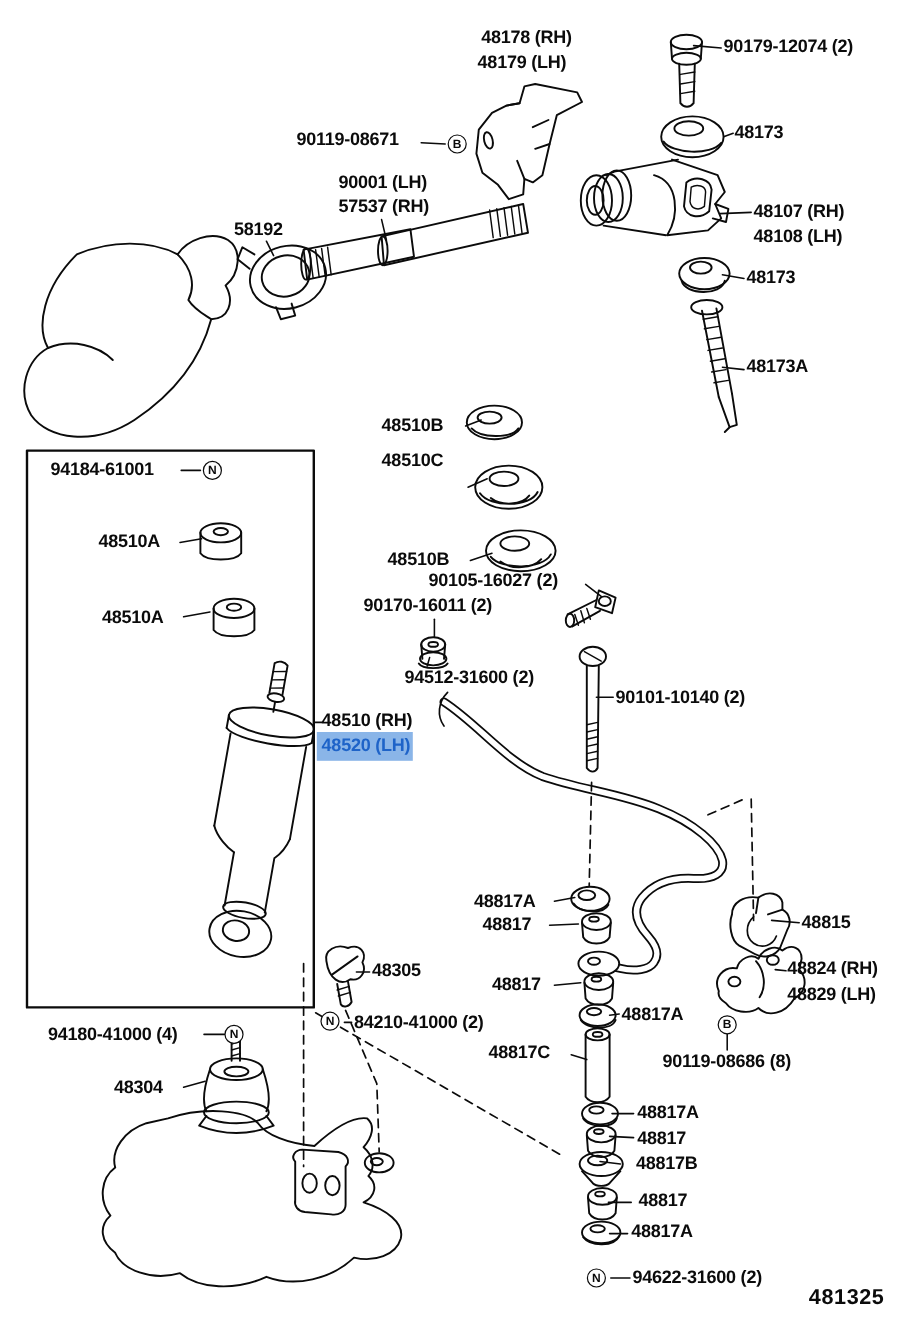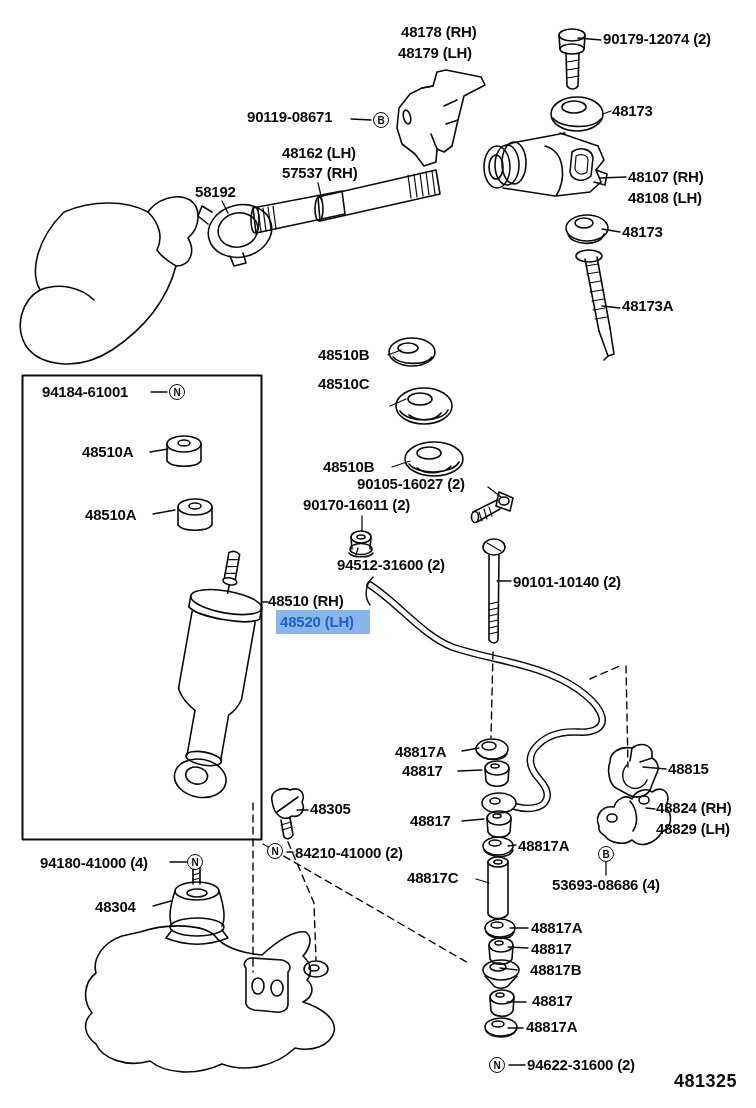--- a/index.html
+++ b/index.html
@@ -8,22 +8,21 @@
     font-family:"Liberation Sans", sans-serif; overflow:hidden;text-decoration:underline;
   }
   .stage svg { position:absolute; left:0; top:0; z-index:0; }
   .lbl {
     position:absolute; z-index:2; color:#0b0b0b;
     font:700 15px "Liberation Sans", sans-serif;
     letter-spacing:-0.2px; white-space:nowrap; line-height:1;
   }
   .lbl.hl {
     background:var(--hl-bg,#8ab5e8); color:var(--hl-fg,#1e63c8);
-    padding:4px 16px 5px 4px;
-    margin-left:12px;
+    padding:4px 2px 5px 4px;
   }
   .lbl.dnum { font-size:18px; letter-spacing:0.5px; }
   .circ {
     position:absolute; z-index:2; width:14px; height:14px;
     border:1.8px solid #0b0b0b; border-radius:50%; background:#fff;
     display:flex; align-items:center; justify-content:center;
     font:700 10px "Liberation Sans", sans-serif; color:#0b0b0b;
   }
 </style>
 </head>
@@ -301,21 +300,21 @@
         <path d="M509,1065 L525,1065"></path>
       </g>
     </g>
   </svg>
 
   <div class="lbl" style="left:401px;top:24px">48178 (RH)</div>
   <div class="lbl" style="left:398px;top:45px">48179 (LH)</div>
   <div class="lbl" style="left:603px;top:31px">90179-12074 (2)</div>
   <div class="lbl" style="left:247px;top:109px">90119-08671</div>
   <div class="lbl" style="left:612px;top:103px">48173</div>
-  <div class="lbl" style="left:282px;top:145px">48162 (LH)</div>
+  <div class="lbl" style="left:282px;top:145px">90001 (LH)</div>
   <div class="lbl" style="left:282px;top:165px">57537 (RH)</div>
   <div class="lbl" style="left:195px;top:184px">58192</div>
   <div class="lbl" style="left:628px;top:169px">48107 (RH)</div>
   <div class="lbl" style="left:628px;top:190px">48108 (LH)</div>
   <div class="lbl" style="left:622px;top:224px">48173</div>
   <div class="lbl" style="left:622px;top:298px">48173A</div>
   <div class="lbl" style="left:318px;top:347px">48510B</div>
   <div class="lbl" style="left:318px;top:376px">48510C</div>
   <div class="lbl" style="left:323px;top:459px">48510B</div>
   <div class="lbl" style="left:357px;top:476px">90105-16027 (2)</div>
@@ -328,21 +327,21 @@
   <div class="lbl" style="left:82px;top:444px">48510A</div>
   <div class="lbl" style="left:85px;top:507px">48510A</div>
   <div class="lbl" style="left:395px;top:744px">48817A</div>
   <div class="lbl" style="left:402px;top:763px">48817</div>
   <div class="lbl" style="left:668px;top:761px">48815</div>
   <div class="lbl" style="left:656px;top:800px">48824 (RH)</div>
   <div class="lbl" style="left:656px;top:821px">48829 (LH)</div>
   <div class="lbl" style="left:410px;top:813px">48817</div>
   <div class="lbl" style="left:518px;top:838px">48817A</div>
   <div class="lbl" style="left:407px;top:870px">48817C</div>
-  <div class="lbl" style="left:552px;top:877px">53693-08686 (4)</div>
+  <div class="lbl" style="left:552px;top:877px">90119-08686 (8)</div>
   <div class="lbl" style="left:295px;top:845px">84210-41000 (2)</div>
   <div class="lbl" style="left:40px;top:855px">94180-41000 (4)</div>
   <div class="lbl" style="left:95px;top:899px">48304</div>
   <div class="lbl" style="left:310px;top:801px">48305</div>
   <div class="lbl" style="left:531px;top:920px">48817A</div>
   <div class="lbl" style="left:531px;top:941px">48817</div>
   <div class="lbl" style="left:530px;top:962px">48817B</div>
   <div class="lbl" style="left:532px;top:993px">48817</div>
   <div class="lbl" style="left:526px;top:1019px">48817A</div>
   <div class="lbl" style="left:527px;top:1057px">94622-31600 (2)</div>

